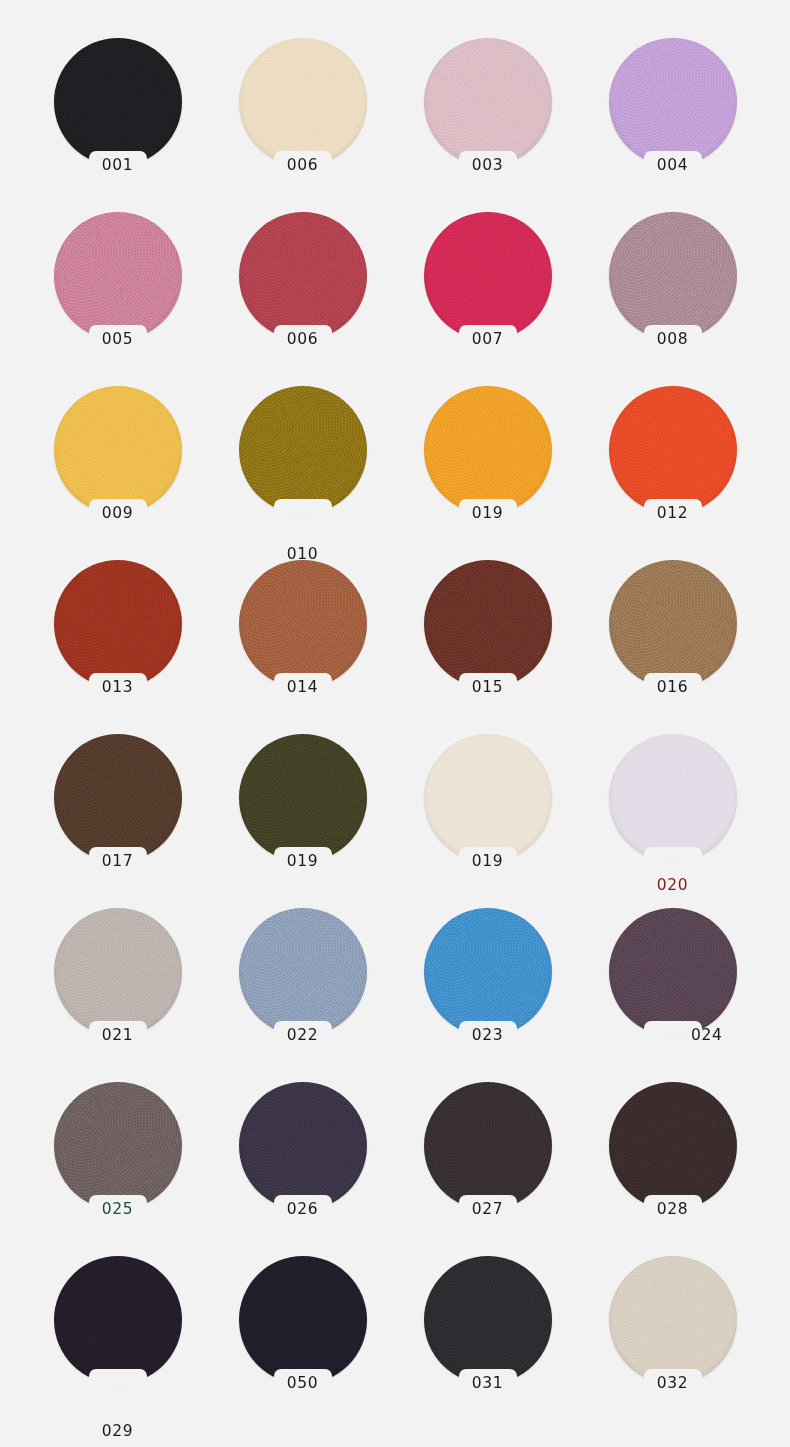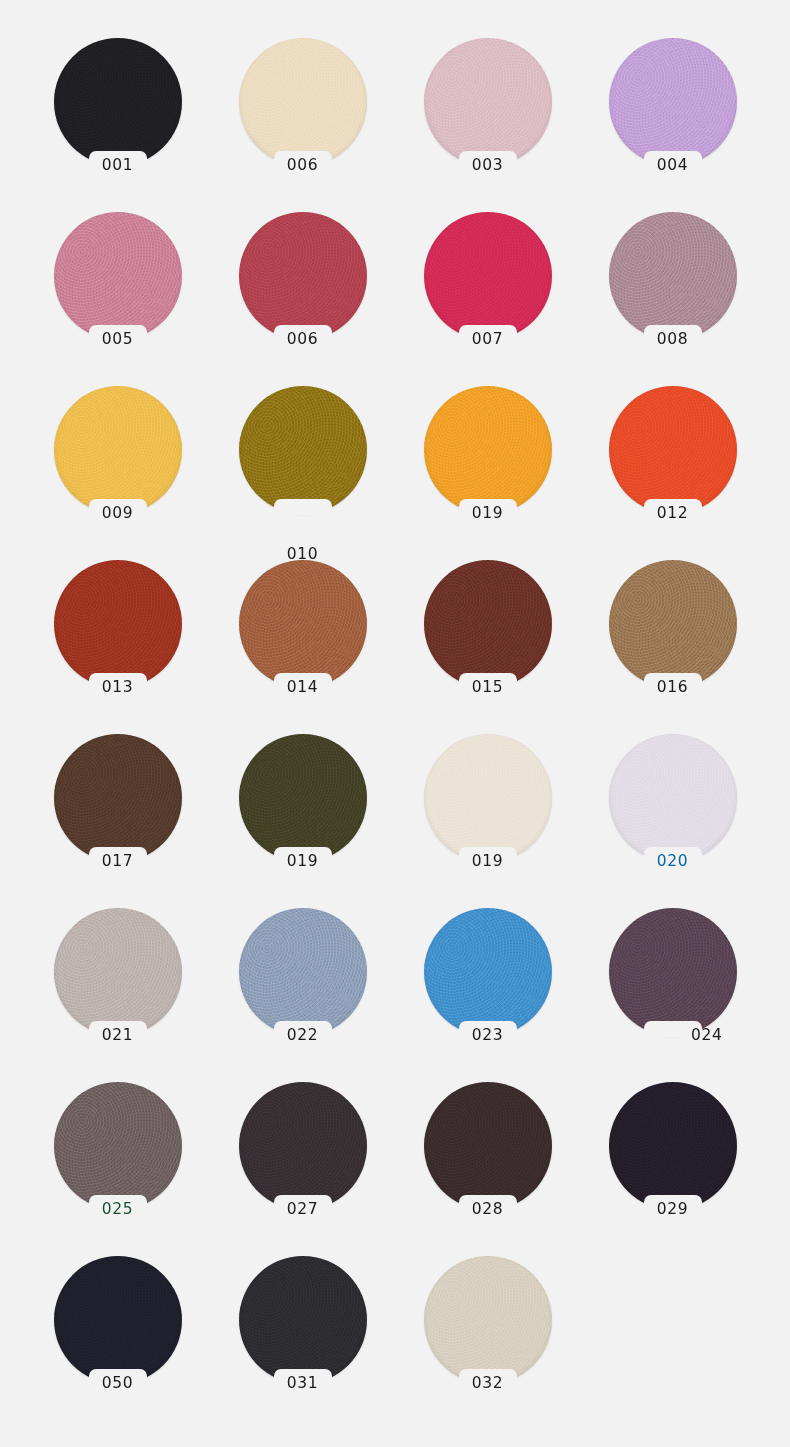--- a/index.html
+++ b/index.html
@@ -284,21 +284,21 @@
         <div class="pan-notch" style="background: rgb(242, 242, 242);"></div>
         <div class="pan-label" style="color: rgb(27, 27, 27);">019</div>
       </div>
     </div>
     <div class="swatch-cell">
       <div class="pan">
         <div class="pan-disc" style="--pan-color: var(--c); --c: #e3dce6; background: rgb(227, 220, 230);">
           <div class="pan-texture"></div>
         </div>
         <div class="pan-notch" style="background: rgb(242, 242, 242);"></div>
-        <div class="pan-label" style="color: #0369a1;">020</div>
+        <div class="pan-label" style="color: #7f1d1d; margin-top: 24px;">020</div>
       </div>
     </div>
     <div class="swatch-cell">
       <div class="pan">
         <div class="pan-disc" style="--pan-color: var(--c); --c: #bdb3ae; background: rgb(189, 179, 174);">
           <div class="pan-texture"></div>
         </div>
         <div class="pan-notch" style="background: rgb(242, 242, 242);"></div>
         <div class="pan-label" style="color: rgb(27, 27, 27);">021</div>
       </div>
@@ -334,20 +334,29 @@
       <div class="pan">
         <div class="pan-disc" style="--pan-color: var(--c); --c: #6e6060; background: rgb(110, 96, 96);">
           <div class="pan-texture"></div>
         </div>
         <div class="pan-notch" style="background: rgb(242, 242, 242);"></div>
         <div class="pan-label" style="color: #14532d;">025</div>
       </div>
     </div>
     <div class="swatch-cell">
       <div class="pan">
+        <div class="pan-disc" style="--pan-color: var(--c); --c: #3b3446; background: rgb(59, 52, 70);">
+          <div class="pan-texture"></div>
+        </div>
+        <div class="pan-notch" style="background: rgb(242, 242, 242);"></div>
+        <div class="pan-label" style="color: rgb(27, 27, 27);">026</div>
+      </div>
+    </div>
+    <div class="swatch-cell">
+      <div class="pan">
         <div class="pan-disc" style="--pan-color: var(--c); --c: #372f33; background: rgb(55, 47, 51);">
           <div class="pan-texture"></div>
         </div>
         <div class="pan-notch" style="background: rgb(242, 242, 242);"></div>
         <div class="pan-label" style="color: rgb(27, 27, 27);">027</div>
       </div>
     </div>
     <div class="swatch-cell">
       <div class="pan">
         <div class="pan-disc" style="--pan-color: var(--c); --c: #3a2c2c; background: rgb(58, 44, 44);">
@@ -356,21 +365,21 @@
         <div class="pan-notch" style="background: rgb(242, 242, 242);"></div>
         <div class="pan-label" style="color: rgb(27, 27, 27);">028</div>
       </div>
     </div>
     <div class="swatch-cell">
       <div class="pan">
         <div class="pan-disc" style="--pan-color: var(--c); --c: #241d2a; background: rgb(36, 29, 42);">
           <div class="pan-texture"></div>
         </div>
         <div class="pan-notch" style="background: rgb(242, 242, 242);"></div>
-        <div class="pan-label" style="color: rgb(27, 27, 27);">029</div>
+        <div class="pan-label" style="color: rgb(27, 27, 27); margin-top: 48px;">029</div>
       </div>
     </div>
     <div class="swatch-cell">
       <div class="pan">
         <div class="pan-disc" style="--pan-color: var(--c); --c: #1e1f2b; background: rgb(30, 31, 43);">
           <div class="pan-texture"></div>
         </div>
         <div class="pan-notch" style="background: rgb(242, 242, 242);"></div>
         <div class="pan-label" style="color: rgb(27, 27, 27);">050</div>
       </div>

